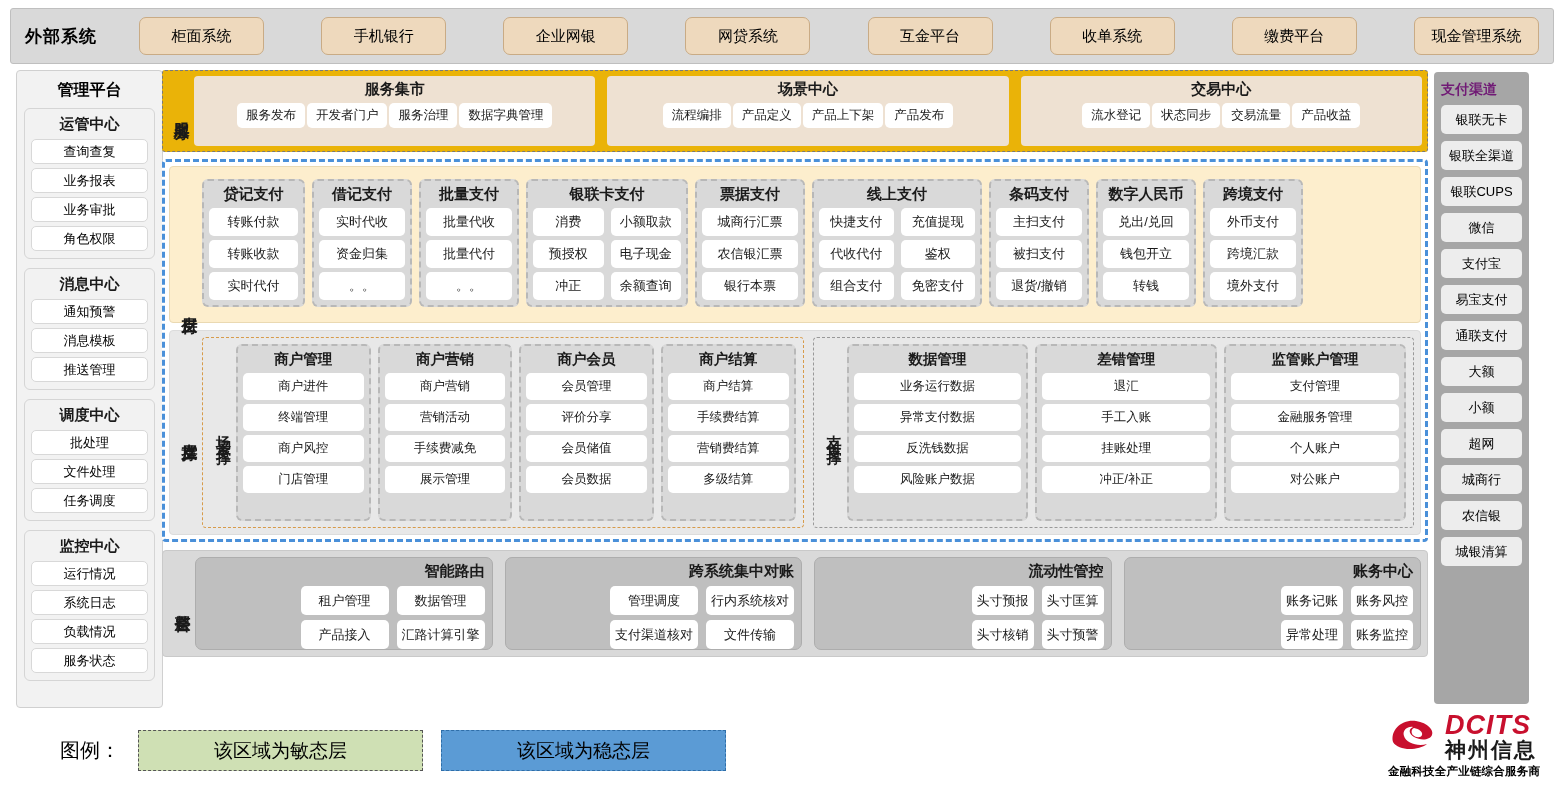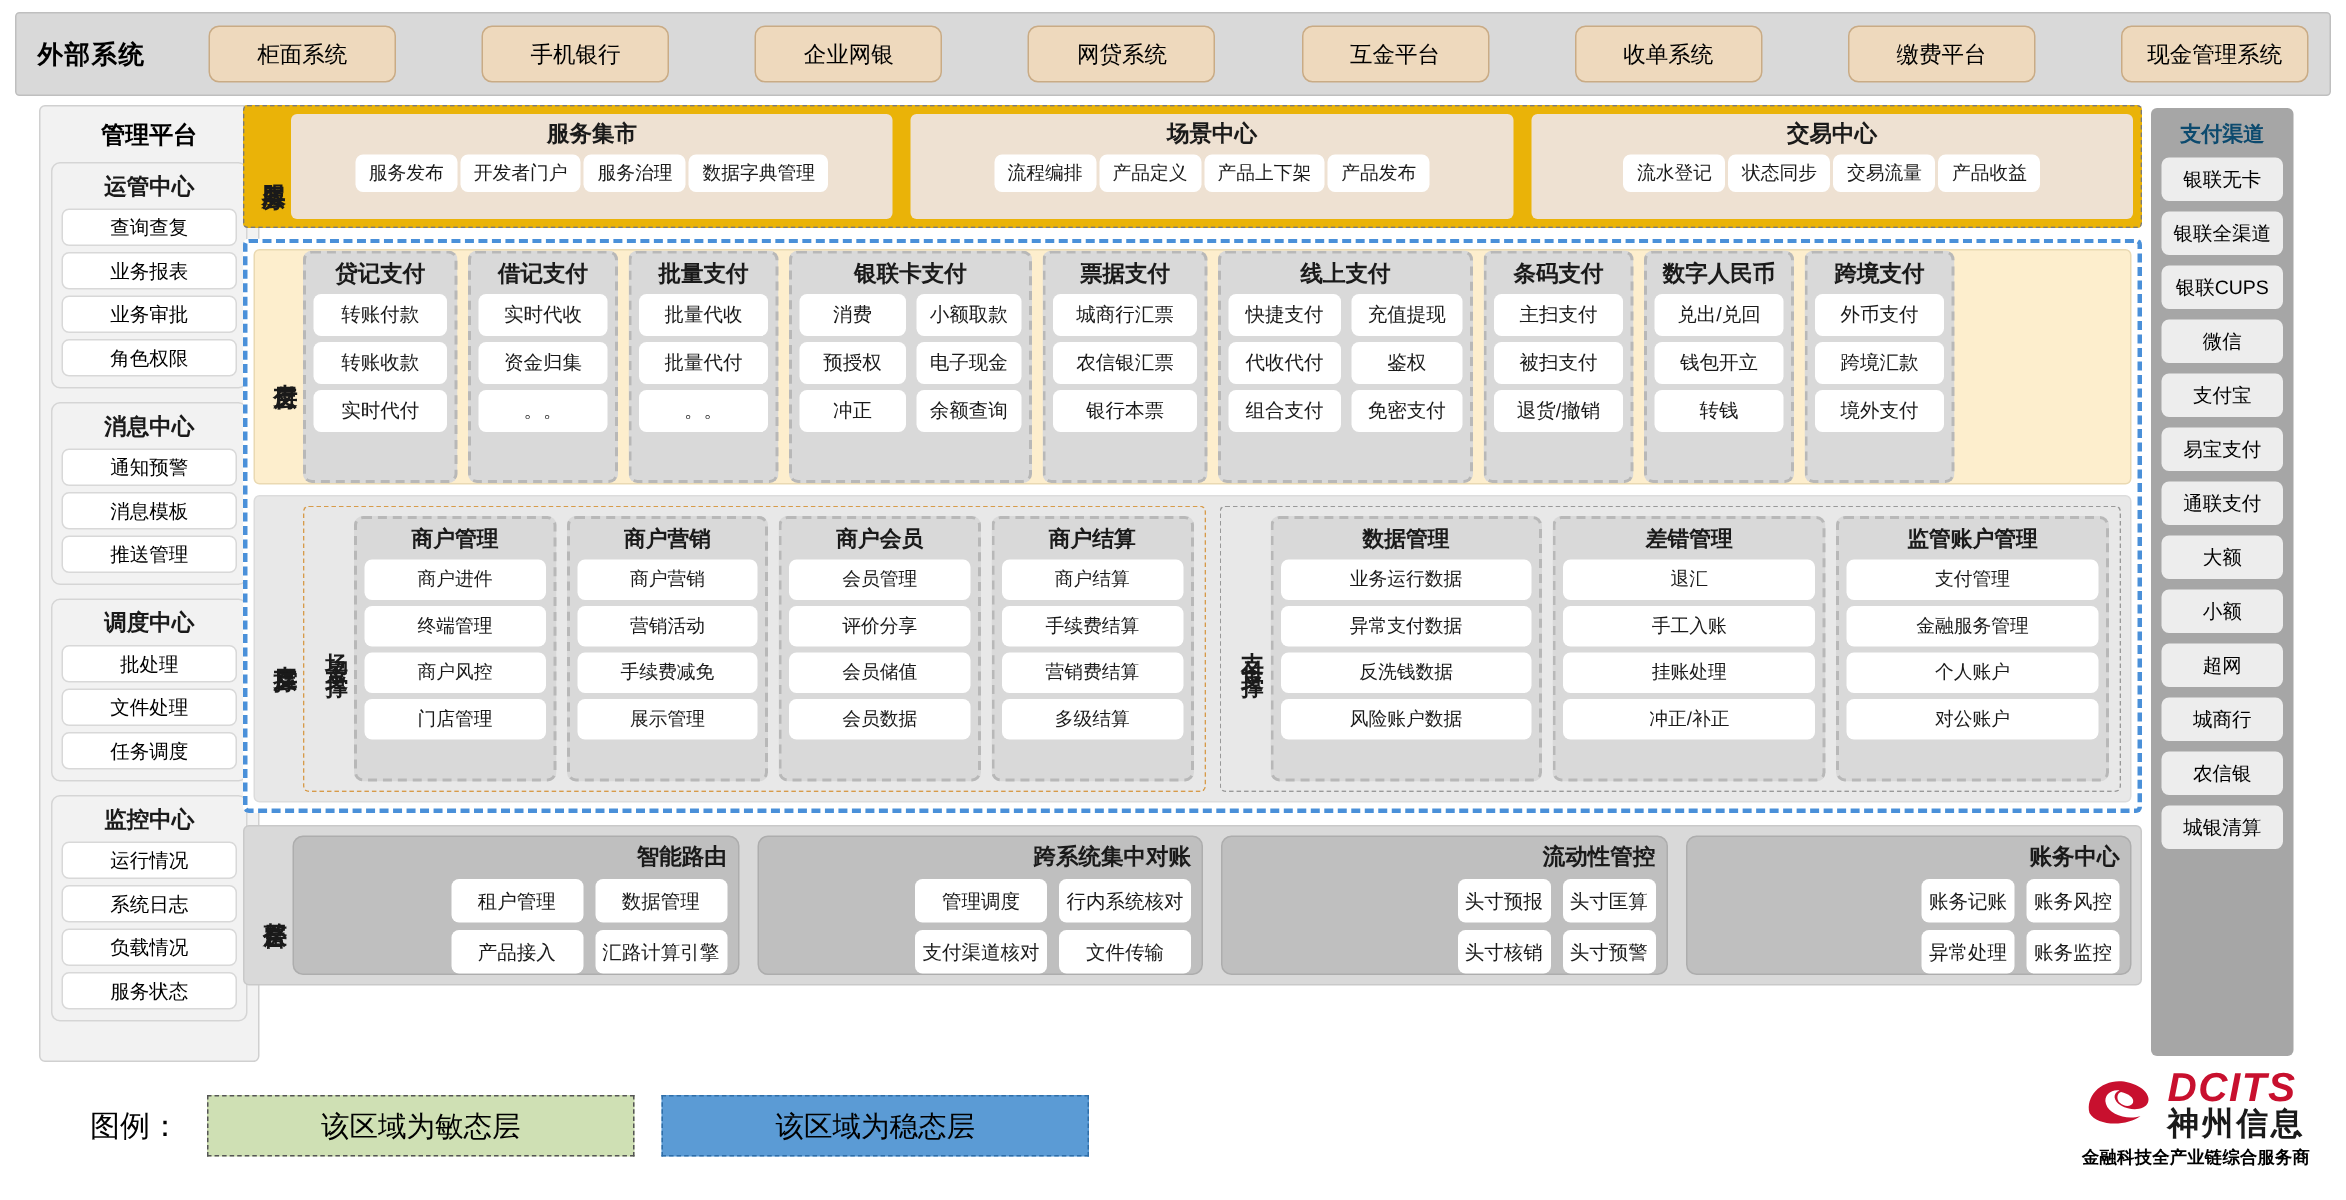--- a/index.html
+++ b/index.html
@@ -22,21 +22,21 @@
   .ext-items { display:flex; flex:1; justify-content:space-between; gap:10px; padding-left:4px;}
   .ext-chip {
     background:#eed9bd; border:1px solid #c9ab85; border-radius:7px;
     height:38px; min-width:125px; padding:0 14px;
     display:flex; align-items:center; justify-content:center;
     font-size:15px; color:#000; white-space:nowrap;
   }
 
   
   .left-side {
-    position:absolute; left:26px; top:70px; width:147px; height:638px;
+    position:absolute; left:16px; top:70px; width:147px; height:638px;
     background:#f2f2f2; border:1px solid #d0d0d0; border-radius:4px;
     padding:6px 7px;
   }
   .left-title { text-align:center; font-size:16px; font-weight:bold; padding:3px 0 7px; color:#000;}
   .grp {
     border:1px solid #d5d5d5; border-radius:6px; background:#f2f2f2;
     padding:4px 6px 7px; margin-bottom:9px;
   }
   .grp-title { text-align:center; font-size:15px; font-weight:bold; padding:2px 0 5px; }
   .mini-btn {
@@ -45,21 +45,21 @@
     display:flex; align-items:center; justify-content:center;
     font-size:13px; color:#000;
   }
   .mini-btn:last-child { margin-bottom:0; }
 
   
   .right-side {
     position:absolute; left:1434px; top:72px; width:95px; height:632px;
     background:#a6a6a6; border-radius:4px; padding:5px 7px;
   }
-  .right-title { text-align:center; font-size:14px; font-weight:bold; color:#0c4a6e; padding:4px 0 6px;}
+  .right-title { text-align:left; font-size:14px; font-weight:bold; color:#701a75; padding:4px 0 6px;}
   .ch-btn {
     background:#ededed; border-radius:5px; height:29px; margin-bottom:7px;
     display:flex; align-items:center; justify-content:center;
     font-size:13px; color:#000; white-space:nowrap;
   }
 
   
   .main { position:absolute; left:162px; top:70px; width:1266px; height:638px; }
 
   
@@ -87,21 +87,21 @@
 
   
   .stable-zone {
     margin-top:7px; border:3px dashed #4a90d9; border-radius:4px;
     background:#ffffff; padding:4px;
   }
 
   
   .pay-layer {
     background:#fdeecd; border:1px solid #ead9b2; border-radius:4px;
-    display:flex; padding:0 6px; height:157px;
+    display:flex; padding:15px 6px; height:157px;align-items:flex-end;
   }
   .pay-groups { display:flex; flex:1; gap:7px; }
   .pay-grp {
     border:2px dashed #b8b8b8; border-radius:6px; background:#d9d9d9;
     padding:3px 5px 5px; display:flex; flex-direction:column;
   }
   .pay-grp-title { text-align:center; font-size:15px; font-weight:bold; padding:1px 0 4px; white-space:nowrap;}
   .pay-cells { display:flex; flex-direction:column; gap:4px; flex:1; }
   .pay-cells.two { display:grid; grid-template-columns:1fr 1fr; gap:4px 7px; align-content:start;}
   .cell {

